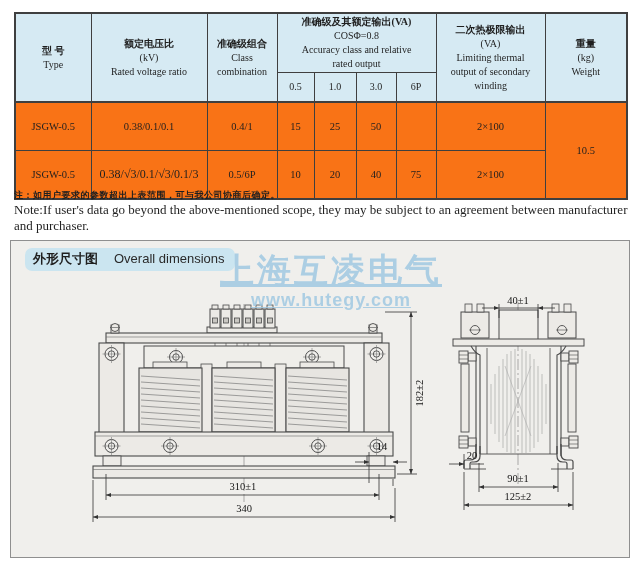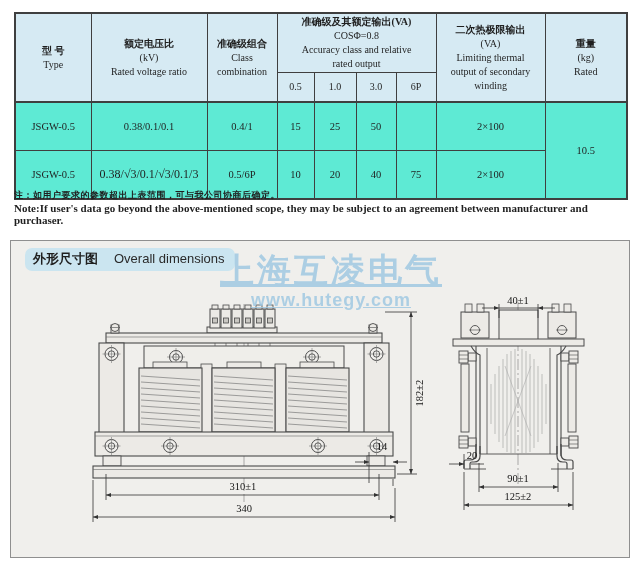--- a/index.html
+++ b/index.html
@@ -15,26 +15,26 @@
   }
   .spec-table th,.spec-table td{
     border:1px solid #3f3f3f;text-align:center;vertical-align:middle;
     padding:1px 2px;font-weight:normal;
   }
   .spec-table{border:2px solid #3f3f3f;}
   .spec-table thead th{background:#d6eaf3;font-size:10px;line-height:1.4;}
   .spec-table thead tr.hdr-sub th{height:26px;margin-left:36px;}
   .spec-table thead tr.hdr-main th{height:52px;}
   .spec-table thead{border-bottom:2px solid #3f3f3f;}
-  .spec-table tbody td{background:#5eead4;font-size:10.5px;height:45px;}
+  .spec-table tbody td{background:#f97316;font-size:10.5px;height:45px;}
   .zh{font-weight:bold;white-space:pre-line;}
   .en{font-weight:normal;white-space:pre-line;}
   
   .note-zh{position:absolute;left:14px;top:189px;font-size:9px;font-weight:bold;letter-spacing:.5px;}
-  .note-en{position:absolute;left:14px;top:202px;font-size:11px;font-weight:bold;}
+  .note-en{position:absolute;left:14px;top:202px;font-size:13px;}
   
   .panel{
     position:absolute;left:10px;top:240px;width:618px;height:316px;
     background:#f0efec;border:1px solid #8f8f8f;
   }
   .panel-title{
     position:absolute;left:14px;top:7px;background:#cbe5f0;
     padding:2px 10px 3px 8px;font-family:Liberation Sans, sans-serif;
     font-size:13px;white-space:nowrap;z-index:1;border-radius:7px;
   }
@@ -91,21 +91,21 @@
       <th rowspan="2">
         <div class="zh">二次热极限输出</div>
         <div class="en">(VA)
 Limiting thermal
 output of secondary
 winding</div>
       </th>
       <th rowspan="2">
         <div class="zh">重量</div>
         <div class="en">(kg)
-Rated</div>
+Weight</div>
       </th>
     </tr>
     <tr class="hdr-sub">
       <th>0.5</th>
       <th>1.0</th>
       <th>3.0</th>
       <th>6P</th>
     </tr>
   </thead>
   <tbody>

